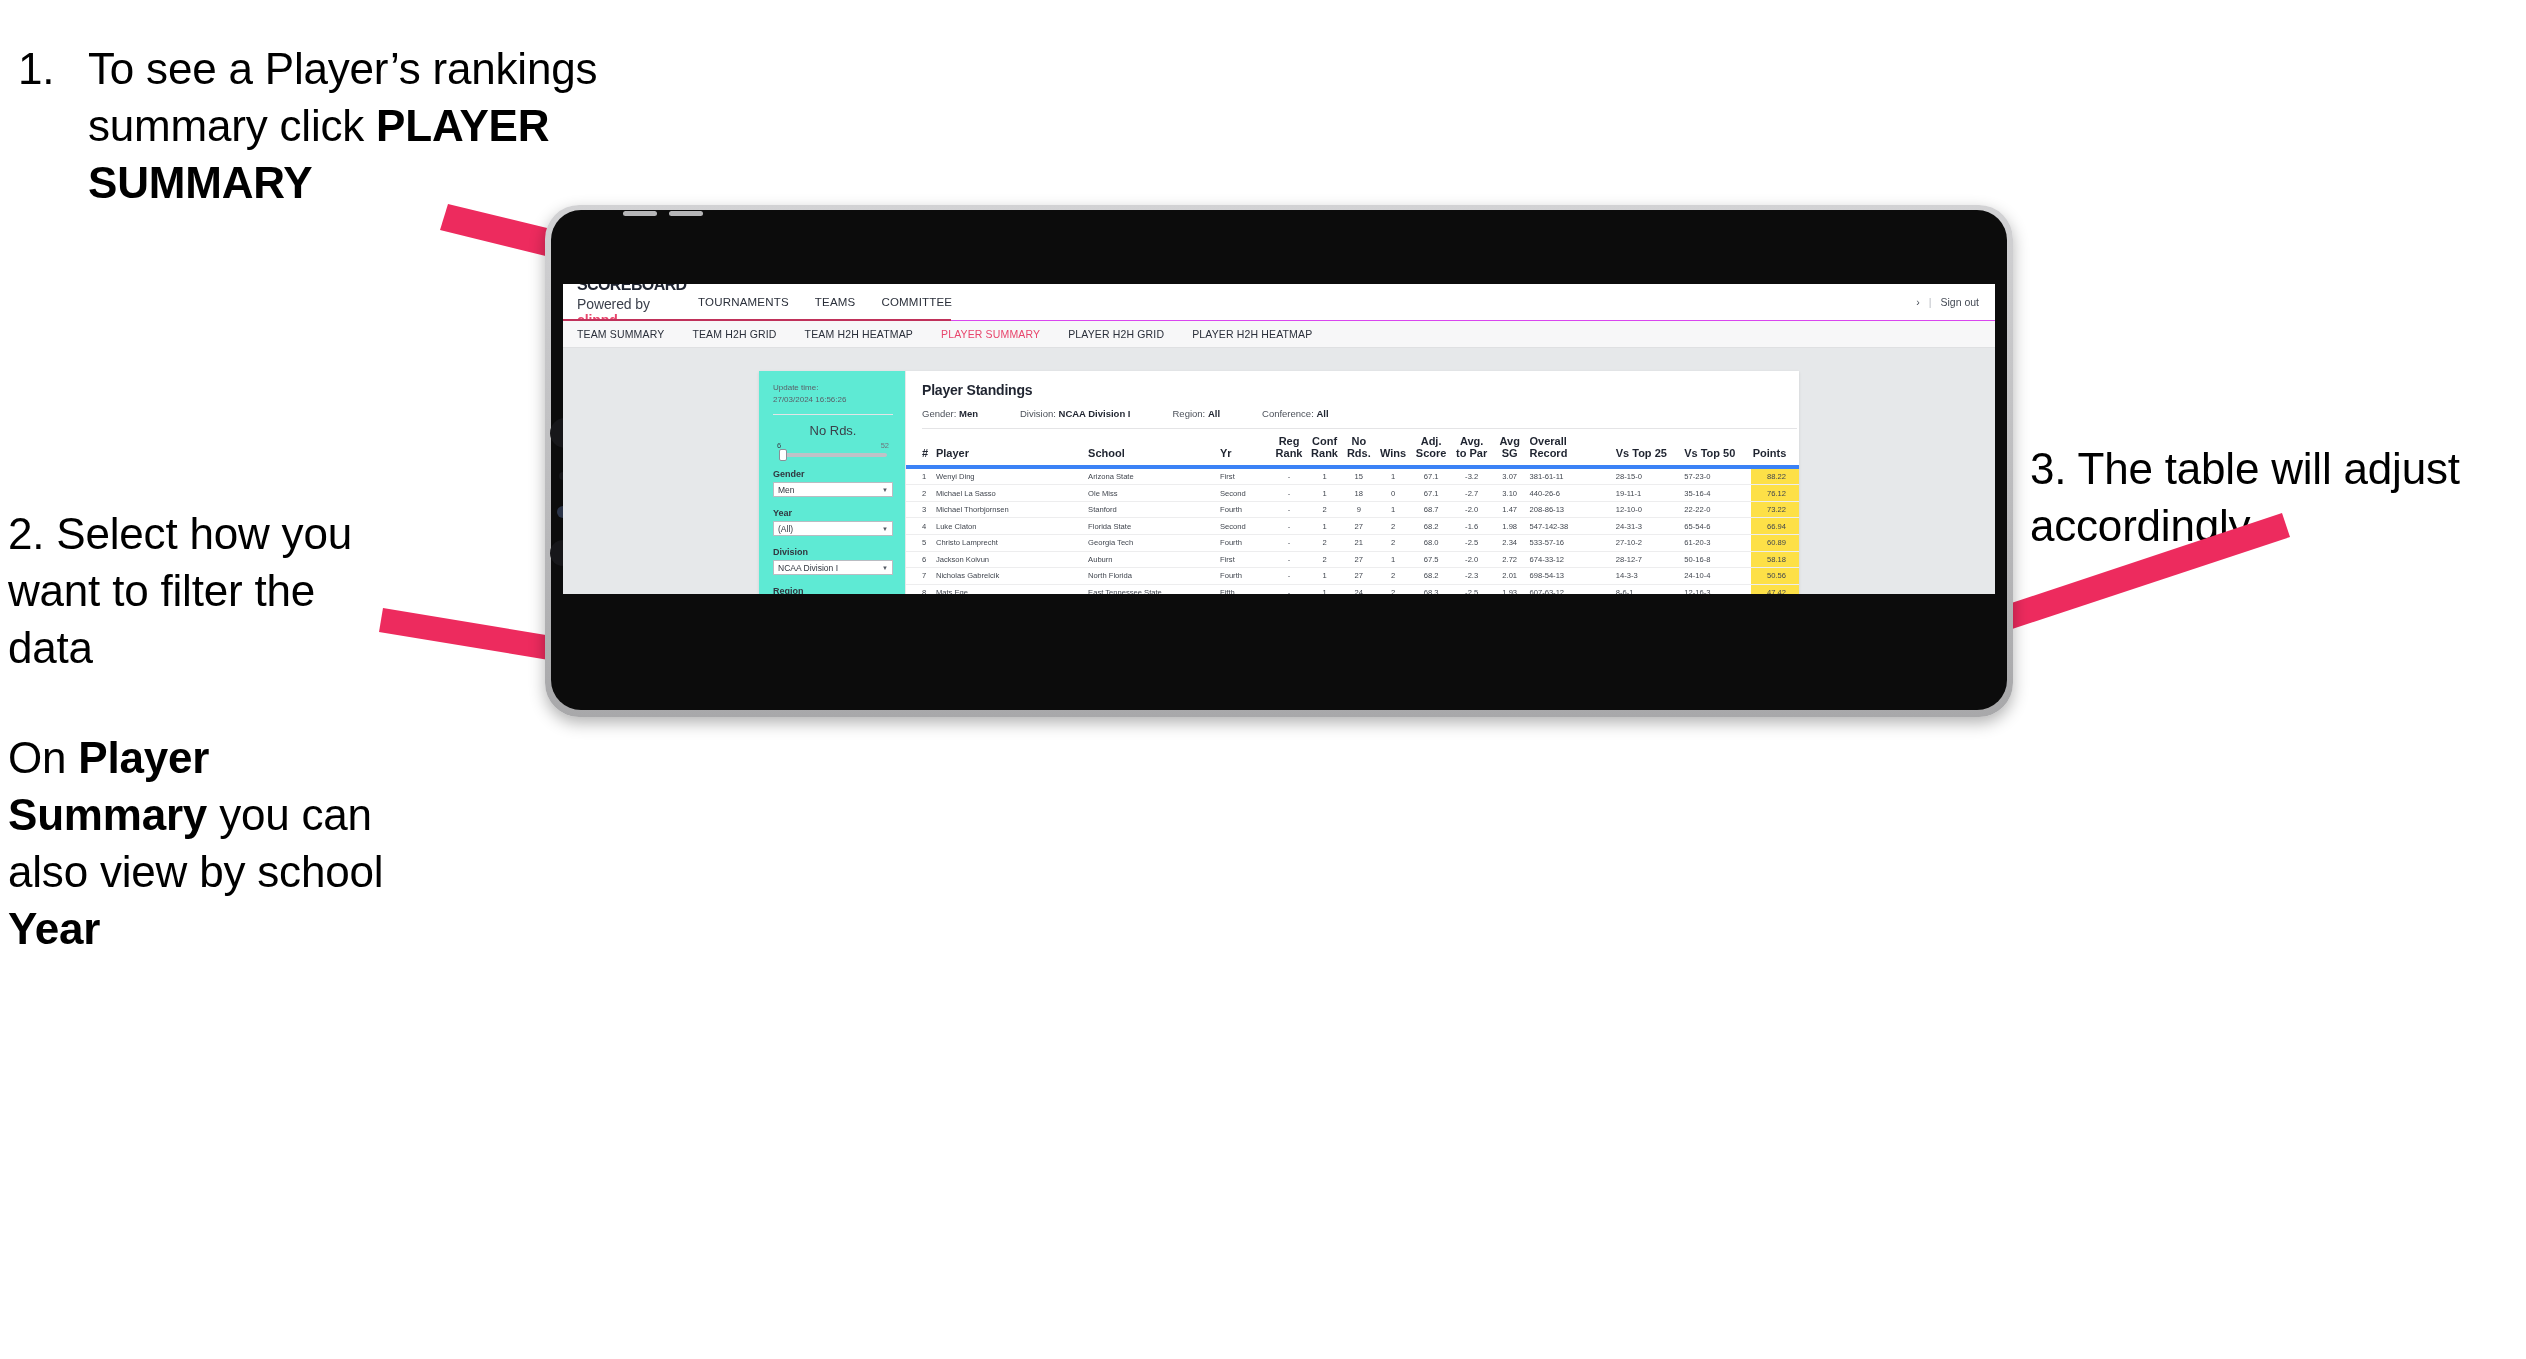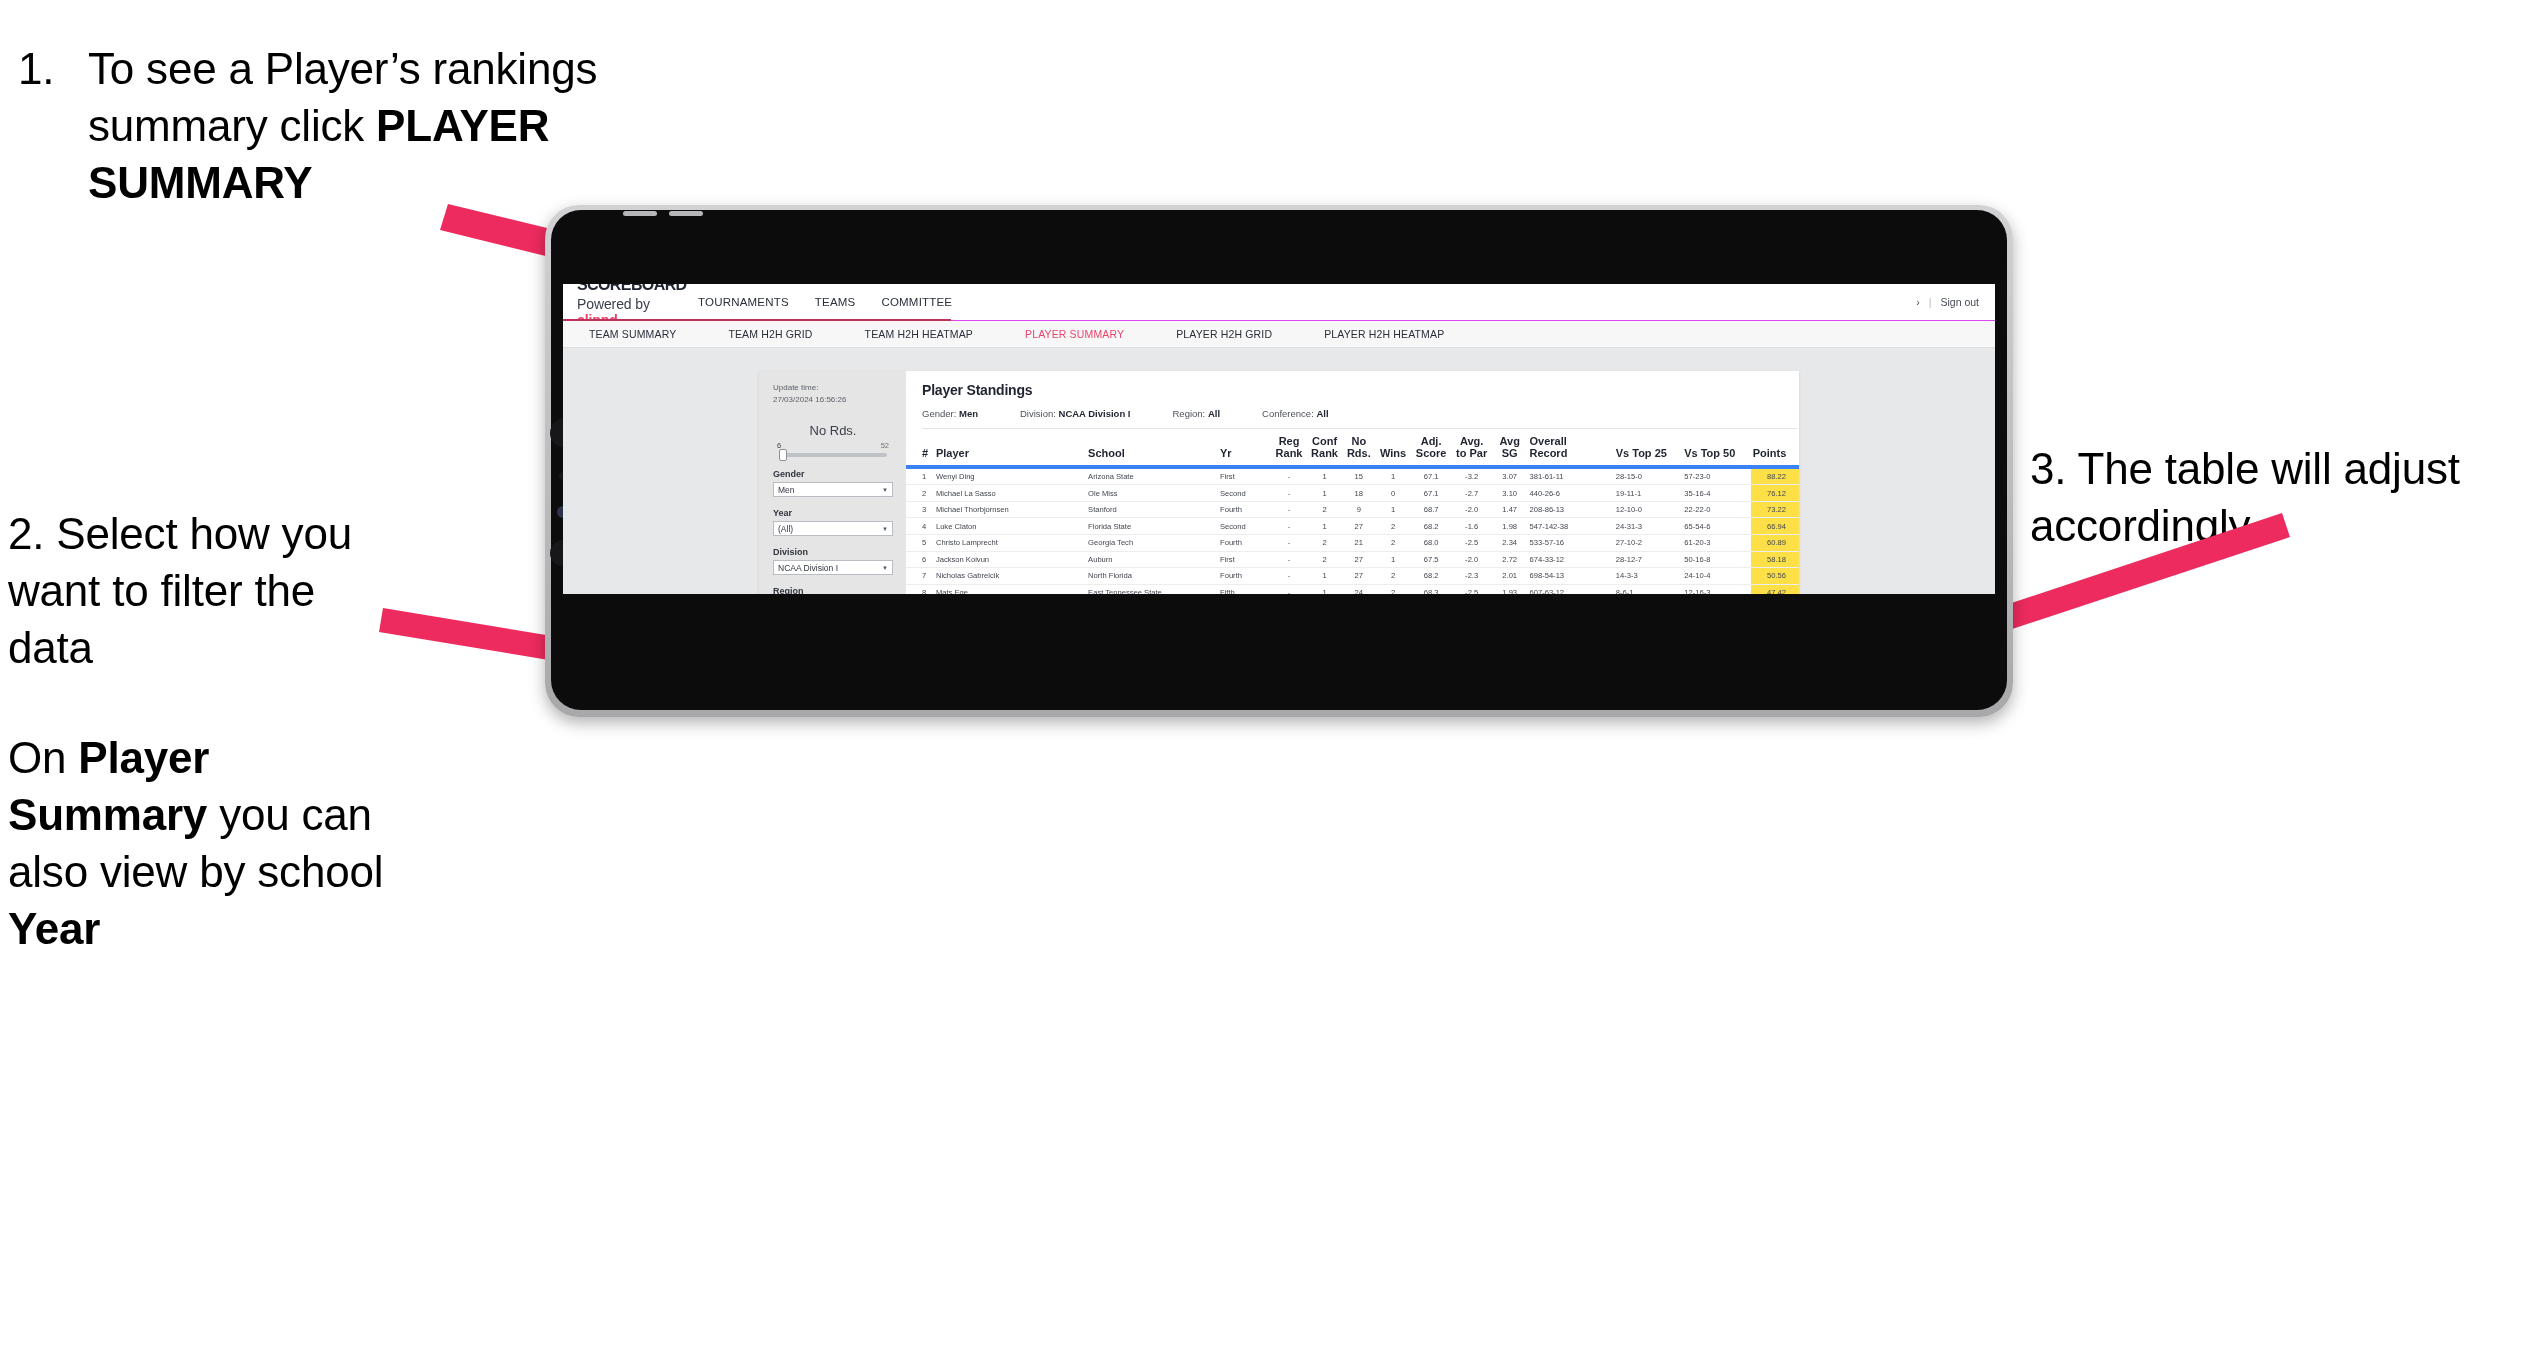--- a/index.html
+++ b/index.html
@@ -92,21 +92,21 @@
   }
   #topbar-right .sep { color:#b9bcc2; }
   #signout { cursor:pointer; }
 
   
   #subnav {
     height: 27px; background:#f7f7f8; display:flex; align-items:center;
     border-bottom: 1px solid #dfe0e2; position: relative;
   }
   .subnav-item {
-    font-size: 10.5px; color:#2a2f3a; padding: 0 26px;
+    font-size: 10.5px; color:#2a2f3a; padding: 0 14px;
     white-space: nowrap; letter-spacing: 0.15px; cursor:pointer;
   }
   .subnav-item.active { color:#e8456c; }
 
   
   #top-accent {
     position:absolute; left: 0; bottom: -1px; width: 388px; height: 2px;
     background:#c0315a;
   }
 
@@ -115,21 +115,21 @@
   #card {
     margin: 0 auto; width: 1040px; background:#fff;
     box-shadow: 0 1px 3px rgba(0,0,0,0.10);
     display:flex; flex-direction: column;
   }
   #card-body { display:flex; }
 
   
   #filters {
     width: 147px; flex: 0 0 147px; padding: 11px 12px 6px 14px;
-    border-right: 1px solid #e8e8ea; background:#e5e5e5;
+    border-right: 1px solid #e8e8ea; background:#5eead4;
   }
   #update-time { font-size: 8px; color:#5a5f68; line-height: 1.45; }
   #filters hr { border:0; border-top:1px solid #e4e4e6; margin: 9px 0 8px; }
   .slider-block { text-align:center; margin-bottom: 12px; }
   .slider-title { font-size: 13px; color:#3b404a; margin-bottom: 3px; }
   .slider-ends {
     display:flex; justify-content:space-between;
     font-size: 7.5px; color:#6e737c; padding: 0 4px 3px;
   }
   .slider-ends .lo { color:#3b404a; }

